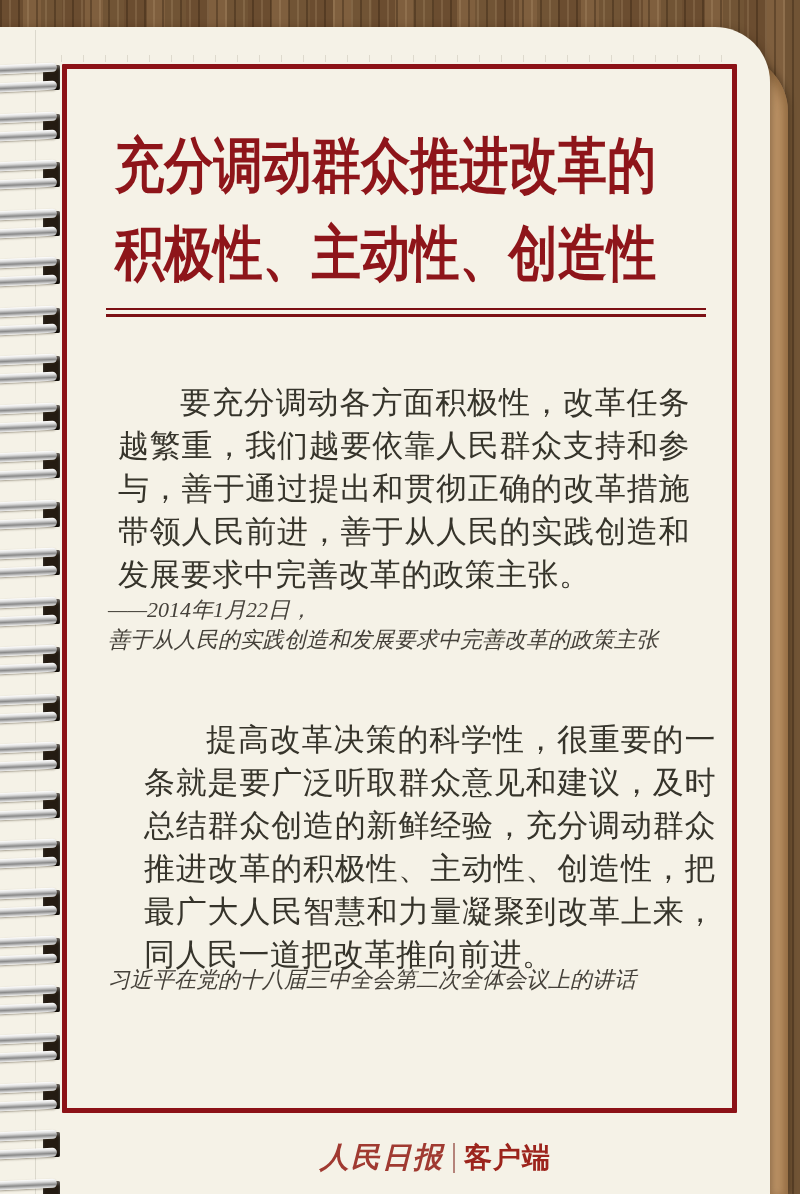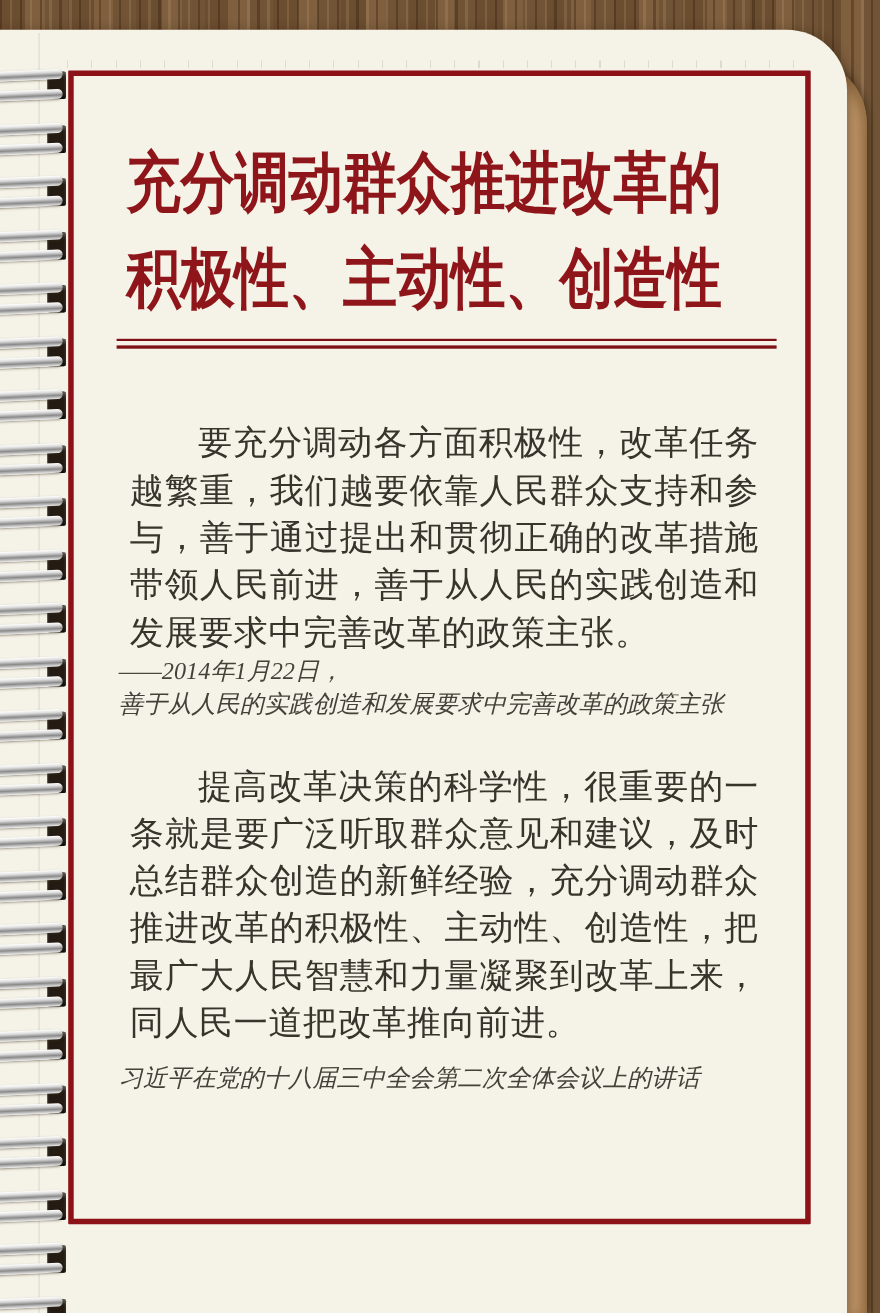--- a/index.html
+++ b/index.html
@@ -59,21 +59,21 @@
     position:absolute;left:106px;top:308px;width:600px;height:4px;
     border-top:2px solid #7c1014;border-bottom:3px solid #7c1014;
   }
   
   .para{
     position:absolute;left:118px;width:572px;
     font-size:31px;line-height:43px;color:#36342b;
     text-align:justify;text-indent:62px;letter-spacing:.5px;
   }
   .para1{top:381px;}
-  .para2{top:693px;}
+  .para2{top:718px;margin-left:26px;}
   
   .attr{
     position:absolute;right:122px;width:570px;text-align:left;
     font-size:22px;line-height:30px;color:#45413a;font-style:italic;
   }
   .attr1{top:595px;}
   .attr2{top:965px;}
   .attr .a-line{display:block;}
   
   .logo{
@@ -243,14 +243,17 @@
     <span class="a-line">——2014年1月22日，</span>
     <span class="a-line">善于从人民的实践创造和发展要求中完善改革的政策主张</span>
   </div>
 
   <div class="para para2">提高改革决策的科学性，很重要的一条就是要广泛听取群众意见和建议，及时总结群众创造的新鲜经验，充分调动群众推进改革的积极性、主动性、创造性，把最广大人民智慧和力量凝聚到改革上来，同人民一道把改革推向前进。</div>
 
   <div class="attr attr2">
     <span class="a-line">习近平在党的十八届三中全会第二次全体会议上的讲话</span>
   </div>
 
+  <div class="logo">
+    <span class="masthead">人民日报</span><span class="logo-bar"></span><span class="suffix">客户端</span>
+  </div>
 
 </div>
 
 </body></html>

